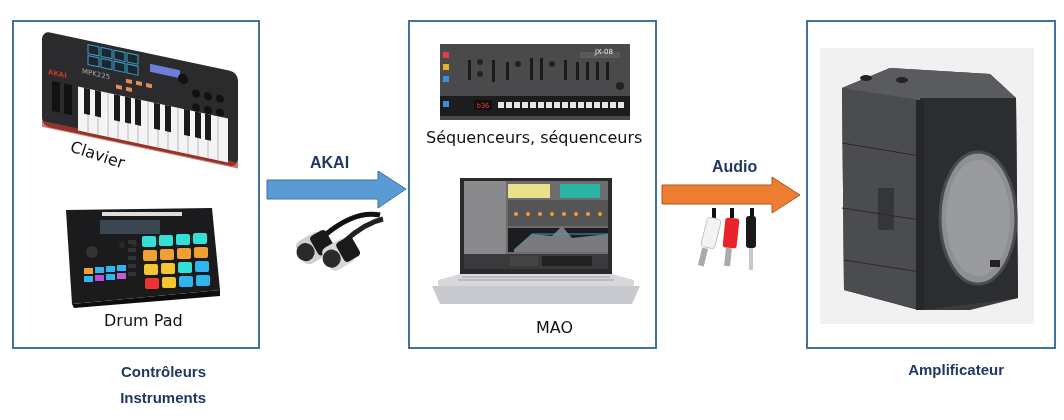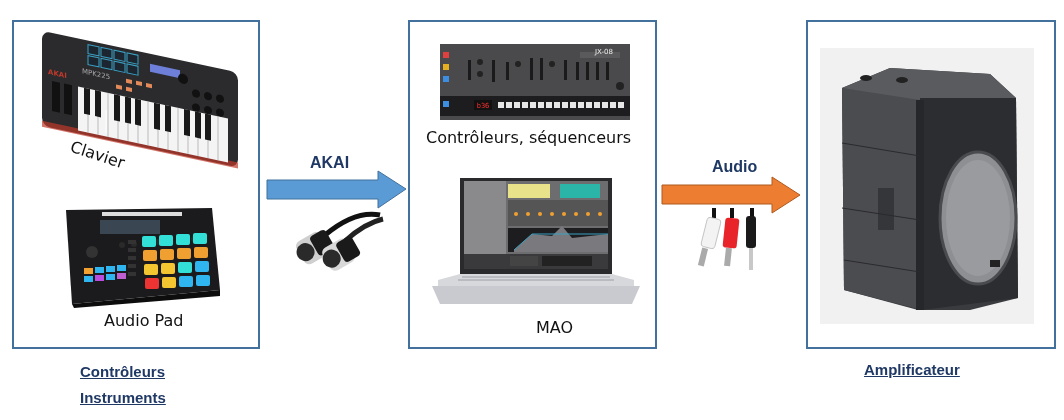--- a/index.html
+++ b/index.html
@@ -1,21 +1,21 @@
 <!DOCTYPE html>
 <html><head>
 <meta charset="utf-8">
 <style>
   html, body { margin:0; padding:0; background:#ffffff; }
   body { width:1064px; height:420px; position:relative; overflow:hidden;
          font-family:"DejaVu Sans", sans-serif; }
   .box { position:absolute; border:2px solid #41719c; background:#fff; box-sizing:border-box; }
   .lbl { position:absolute; font-size:16px; color:#111; font-family:"DejaVu Sans", sans-serif; white-space:nowrap; }
-  .cap { position:absolute; font-weight:bold; font-size:15px; color:#1f3864; text-align:left;
-         font-family:"Liberation Sans", sans-serif; line-height:26px; white-space:nowrap;text-decoration:underline; }
+  .cap { position:absolute; font-weight:bold; font-size:15px; color:#1f3864; text-align:right;
+         font-family:"Liberation Sans", sans-serif; line-height:26px; white-space:nowrap; }
   .arrow-lbl { position:absolute; font-weight:bold; font-size:16px; color:#1f3864; font-family:"Liberation Sans", sans-serif; }
   svg { position:absolute; overflow:visible; }
 </style>
 </head>
 <body>
 
 <div class="box" style="left:12px;top:20px;width:248px;height:329px;"></div>
 
 <svg style="left:38px;top:30px;" width="205" height="145" viewBox="0 0 205 145">
   <g transform="skewY(12) translate(0,-10)">
@@ -135,21 +135,21 @@
       <rect x="55" y="73" width="9" height="6" fill="#c060d0"></rect>
   </g>
   <g fill="#333">
       <rect x="66" y="40" width="8" height="4"></rect>
       <rect x="66" y="48" width="8" height="4"></rect>
       <rect x="66" y="56" width="8" height="4"></rect>
       <rect x="66" y="64" width="8" height="4"></rect>
       <rect x="66" y="72" width="8" height="4"></rect>
     </g>
 </svg>
-<div class="lbl" style="left:104px;top:311px;">Audio Pad</div>
+<div class="lbl" style="left:104px;top:311px;">Drum Pad</div>
 
 <div class="arrow-lbl" style="left:310px;top:154px;">AKAI</div>
 <svg style="left:266px;top:170px;" width="142" height="40" viewBox="0 0 142 40">
   <polygon points="1,10 112,10 112,1 140,19 112,38 112,29 1,29" fill="#5b9bd5" stroke="#41719c" stroke-width="1"></polygon>
 </svg>
 
 <svg style="left:285px;top:205px;" width="100" height="68" viewBox="0 0 100 68">
   <path d="M40,30 Q70,5 95,10" stroke="#111" stroke-width="5" fill="none"></path>
   <path d="M60,36 Q80,18 98,14" stroke="#222" stroke-width="5" fill="none"></path>
   <g transform="rotate(-30 28 44)">
@@ -208,21 +208,21 @@
     <rect x="122" y="62" width="6" height="6"></rect>
       <rect x="130" y="62" width="6" height="6"></rect>
       <rect x="138" y="62" width="6" height="6"></rect>
       <rect x="146" y="62" width="6" height="6"></rect>
     <rect x="154" y="62" width="6" height="6"></rect>
       <rect x="162" y="62" width="6" height="6"></rect>
       <rect x="170" y="62" width="6" height="6"></rect>
       <rect x="178" y="62" width="6" height="6"></rect>
   </g>
 </svg>
-<div class="lbl" style="left:426px;top:128px;">Contrôleurs, séquenceurs</div>
+<div class="lbl" style="left:426px;top:128px;">Séquenceurs, séquenceurs</div>
 
 <svg style="left:432px;top:176px;" width="208" height="132" viewBox="0 0 208 132">
   <rect x="28" y="2" width="152" height="96" fill="#2a2a2c"></rect>
   <rect x="32" y="5" width="144" height="88" fill="#6d6d70"></rect>
   <rect x="32" y="5" width="42" height="88" fill="#8a8a8c"></rect>
   <rect x="76" y="8" width="42" height="14" fill="#e8e38a"></rect>
   <rect x="128" y="8" width="40" height="14" fill="#2ab5a8"></rect>
   <rect x="76" y="24" width="100" height="26" fill="#555"></rect>
   <g fill="#f0a030">
       <circle cx="84" cy="38" r="2"></circle>

